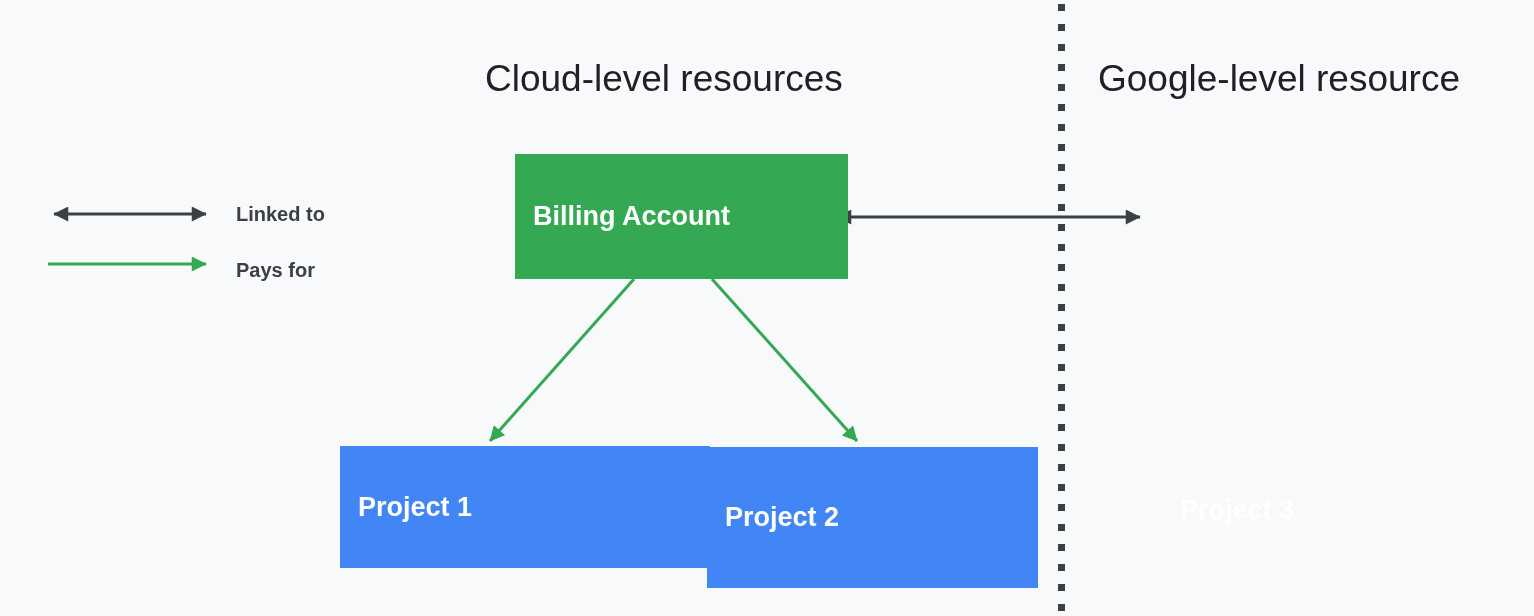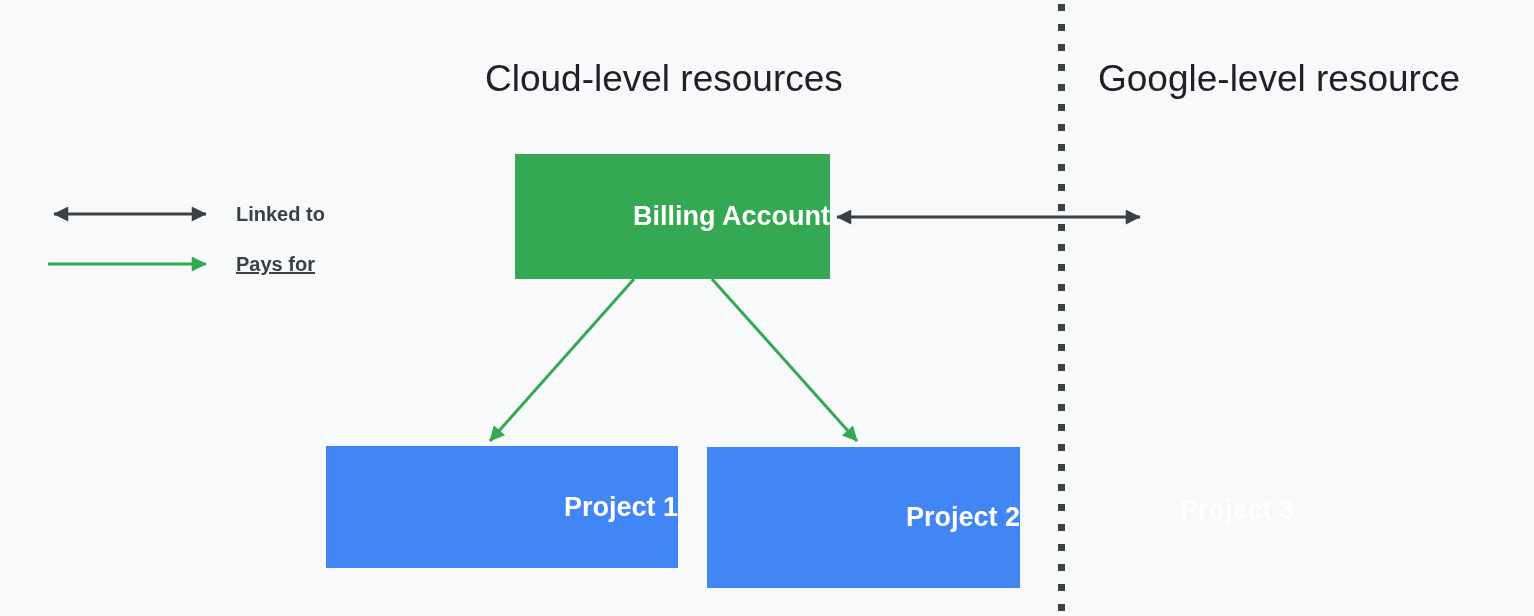--- a/index.html
+++ b/index.html
@@ -39,35 +39,36 @@
   .legend-label {
     position: absolute;
     left: 236px;
     font-size: 20px;
     font-weight: 700;
     line-height: 26px;
     color: var(--ink, #3c4043);
     white-space: nowrap;
   }
   .legend-label.linked { top: 201px; }
-  .legend-label.pays   { top: 251px; text-decoration: underline; }
+  .legend-label.pays   { top: 257px; }
 
   .node {
     position: absolute;
     display: flex;
     align-items: center;
-    justify-content: flex-end;
+    justify-content: flex-start;
     color: var(--white, #ffffff);
     font-size: 27px;
     font-weight: 700;
     white-space: nowrap;
+    padding-left: 18px;
   }
   .node.green  { background: var(--green, #34a853); left: 515px; top: 154px; width: 315px; height: 125px; }
   .node.yellow { background: var(--yellow, #fbbc04); left: 1146px; top: 155px; width: 313px; height: 123px; }
-  .node.blue1  { background: var(--blue, #4285f4); left: 326px; top: 446px; width: 352px; height: 122px; }
+  .node.blue1  { background: var(--blue, #4285f4); left: 340px; top: 446px; width: 352px; height: 122px; }
   .node.blue2  { background: var(--blue, #4285f4); left: 707px; top: 447px; width: 313px; height: 141px; }
 
   .ghost-label {
     position: absolute;
     left: 1180px; top: 494px;
     font-size: 27px;
     font-weight: 700;
     line-height: 32px;
     color: var(--white, #ffffff);
     white-space: nowrap;

